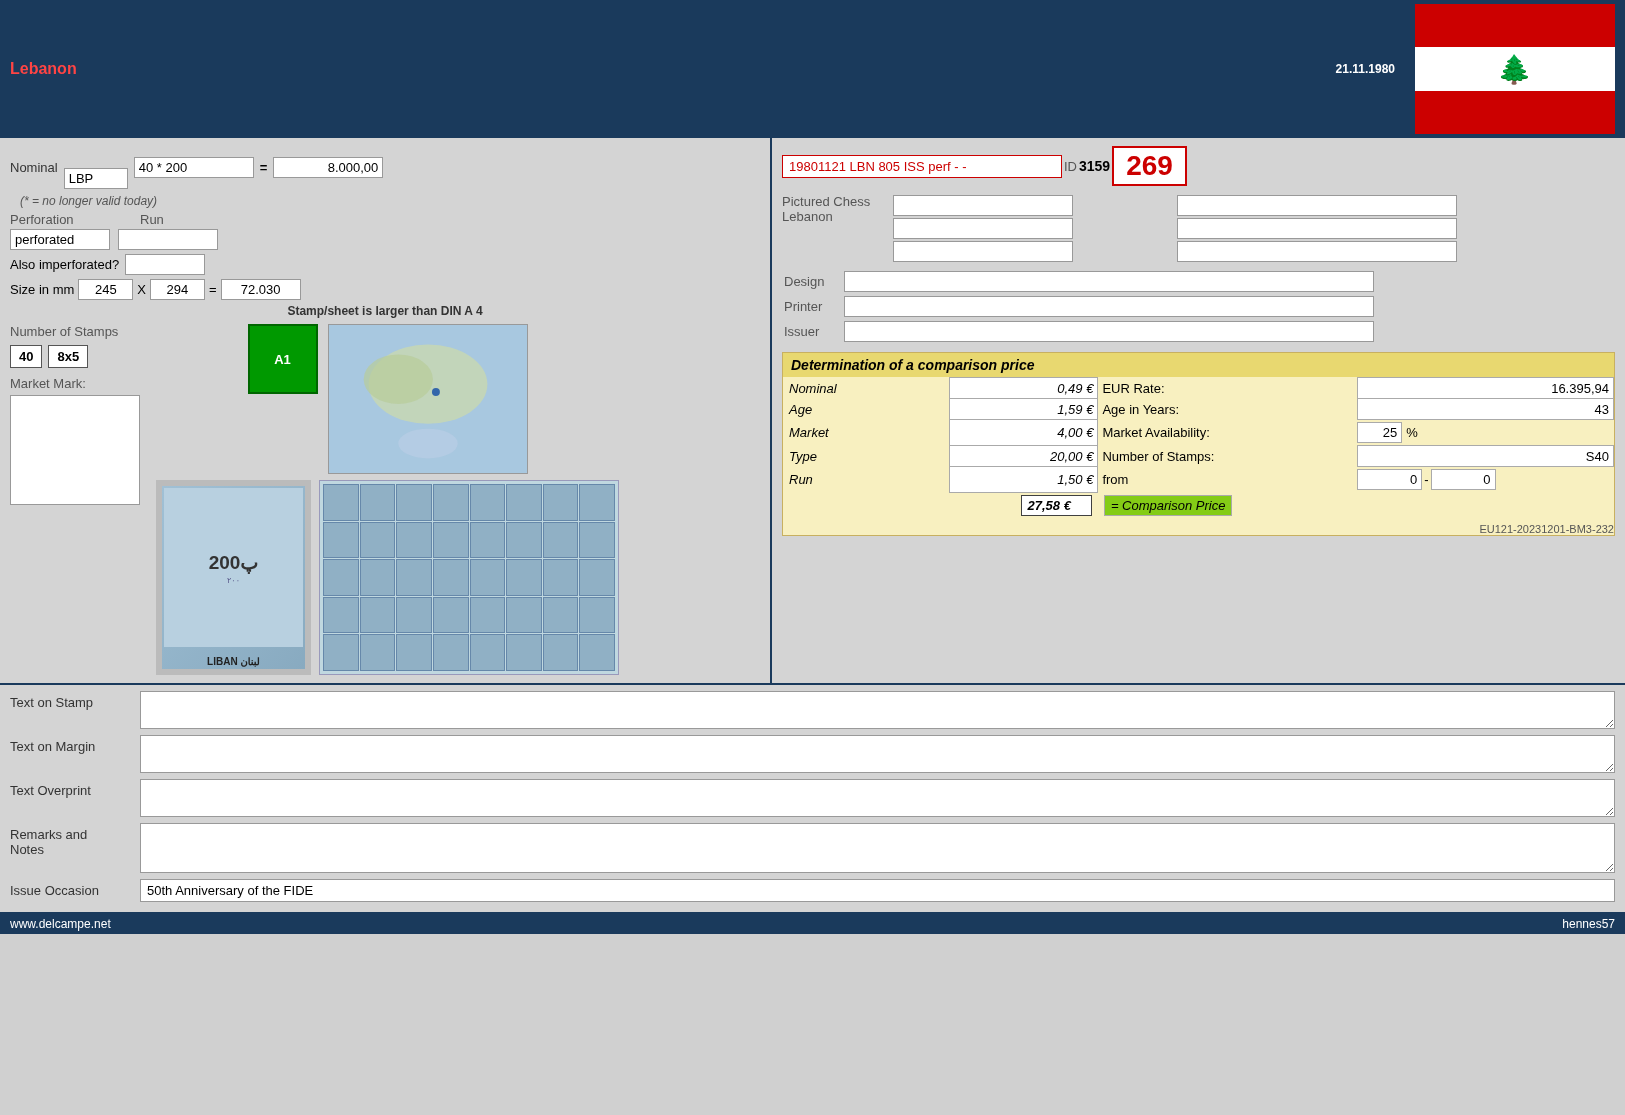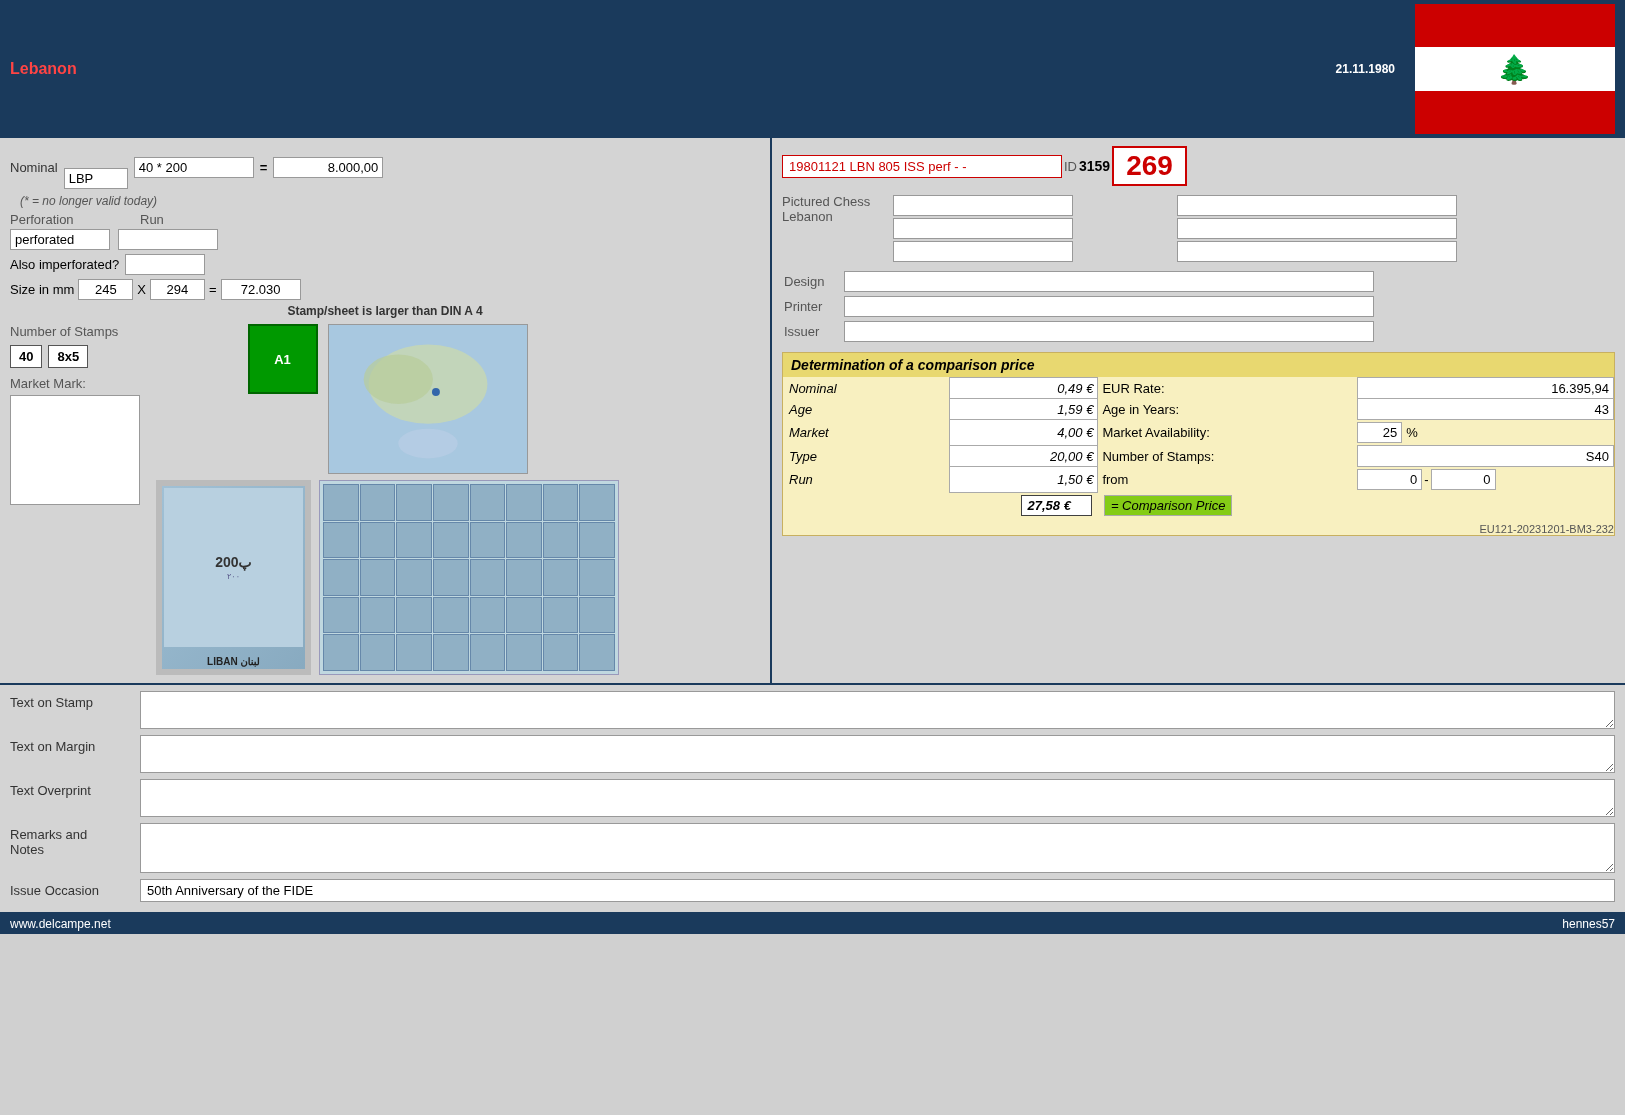--- a/index.html
+++ b/index.html
@@ -190,21 +190,21 @@
                 <circle cx="108" cy="68" r="4" fill="#3366aa"></circle>
                 <ellipse cx="100" cy="120" rx="30" ry="15" fill="#c0d0e8" opacity="0.5"></ellipse>
               </svg>
             </div>
           </div>
           <div style="display:flex; gap:8px;">
 
             <div style="position:relative; width:155px; height:195px; border:6px solid #bbb; background:linear-gradient(135deg,#a0c0d5,#88aac0); display:flex; flex-direction:column;">
               <div style="position:absolute;top:2px;left:2px;right:2px;bottom:22px;background:#b8d0e0;display:flex;align-items:center;justify-content:center;">
                 <div style="font-size:9px;color:#446;text-align:center;">
-                  <div style="font-size:14px;font-weight:bold;color:#333;">200پ</div>
+                  <div style="font-size:19px;font-weight:bold;color:#333;">200پ</div>
                   <div style="font-size:8px;color:#558;margin-top:2px;">٢٠٠</div>
                 </div>
               </div>
               <div style="position:absolute;bottom:2px;width:100%;text-align:center;font-size:10px;font-weight:bold;color:#222;">LIBAN لبنان</div>
             </div>
 
             <div style="width:300px;height:195px;background:#c0d8e0;border:1px solid #99b;padding:3px;display:grid;grid-template-columns:repeat(8,1fr);grid-template-rows:repeat(5,1fr);gap:1px;">
               <div style="background:#90b0c5;border:1px solid #6688aa;"></div>
                 <div style="background:#90b0c5;border:1px solid #6688aa;"></div>
                 <div style="background:#90b0c5;border:1px solid #6688aa;"></div>

